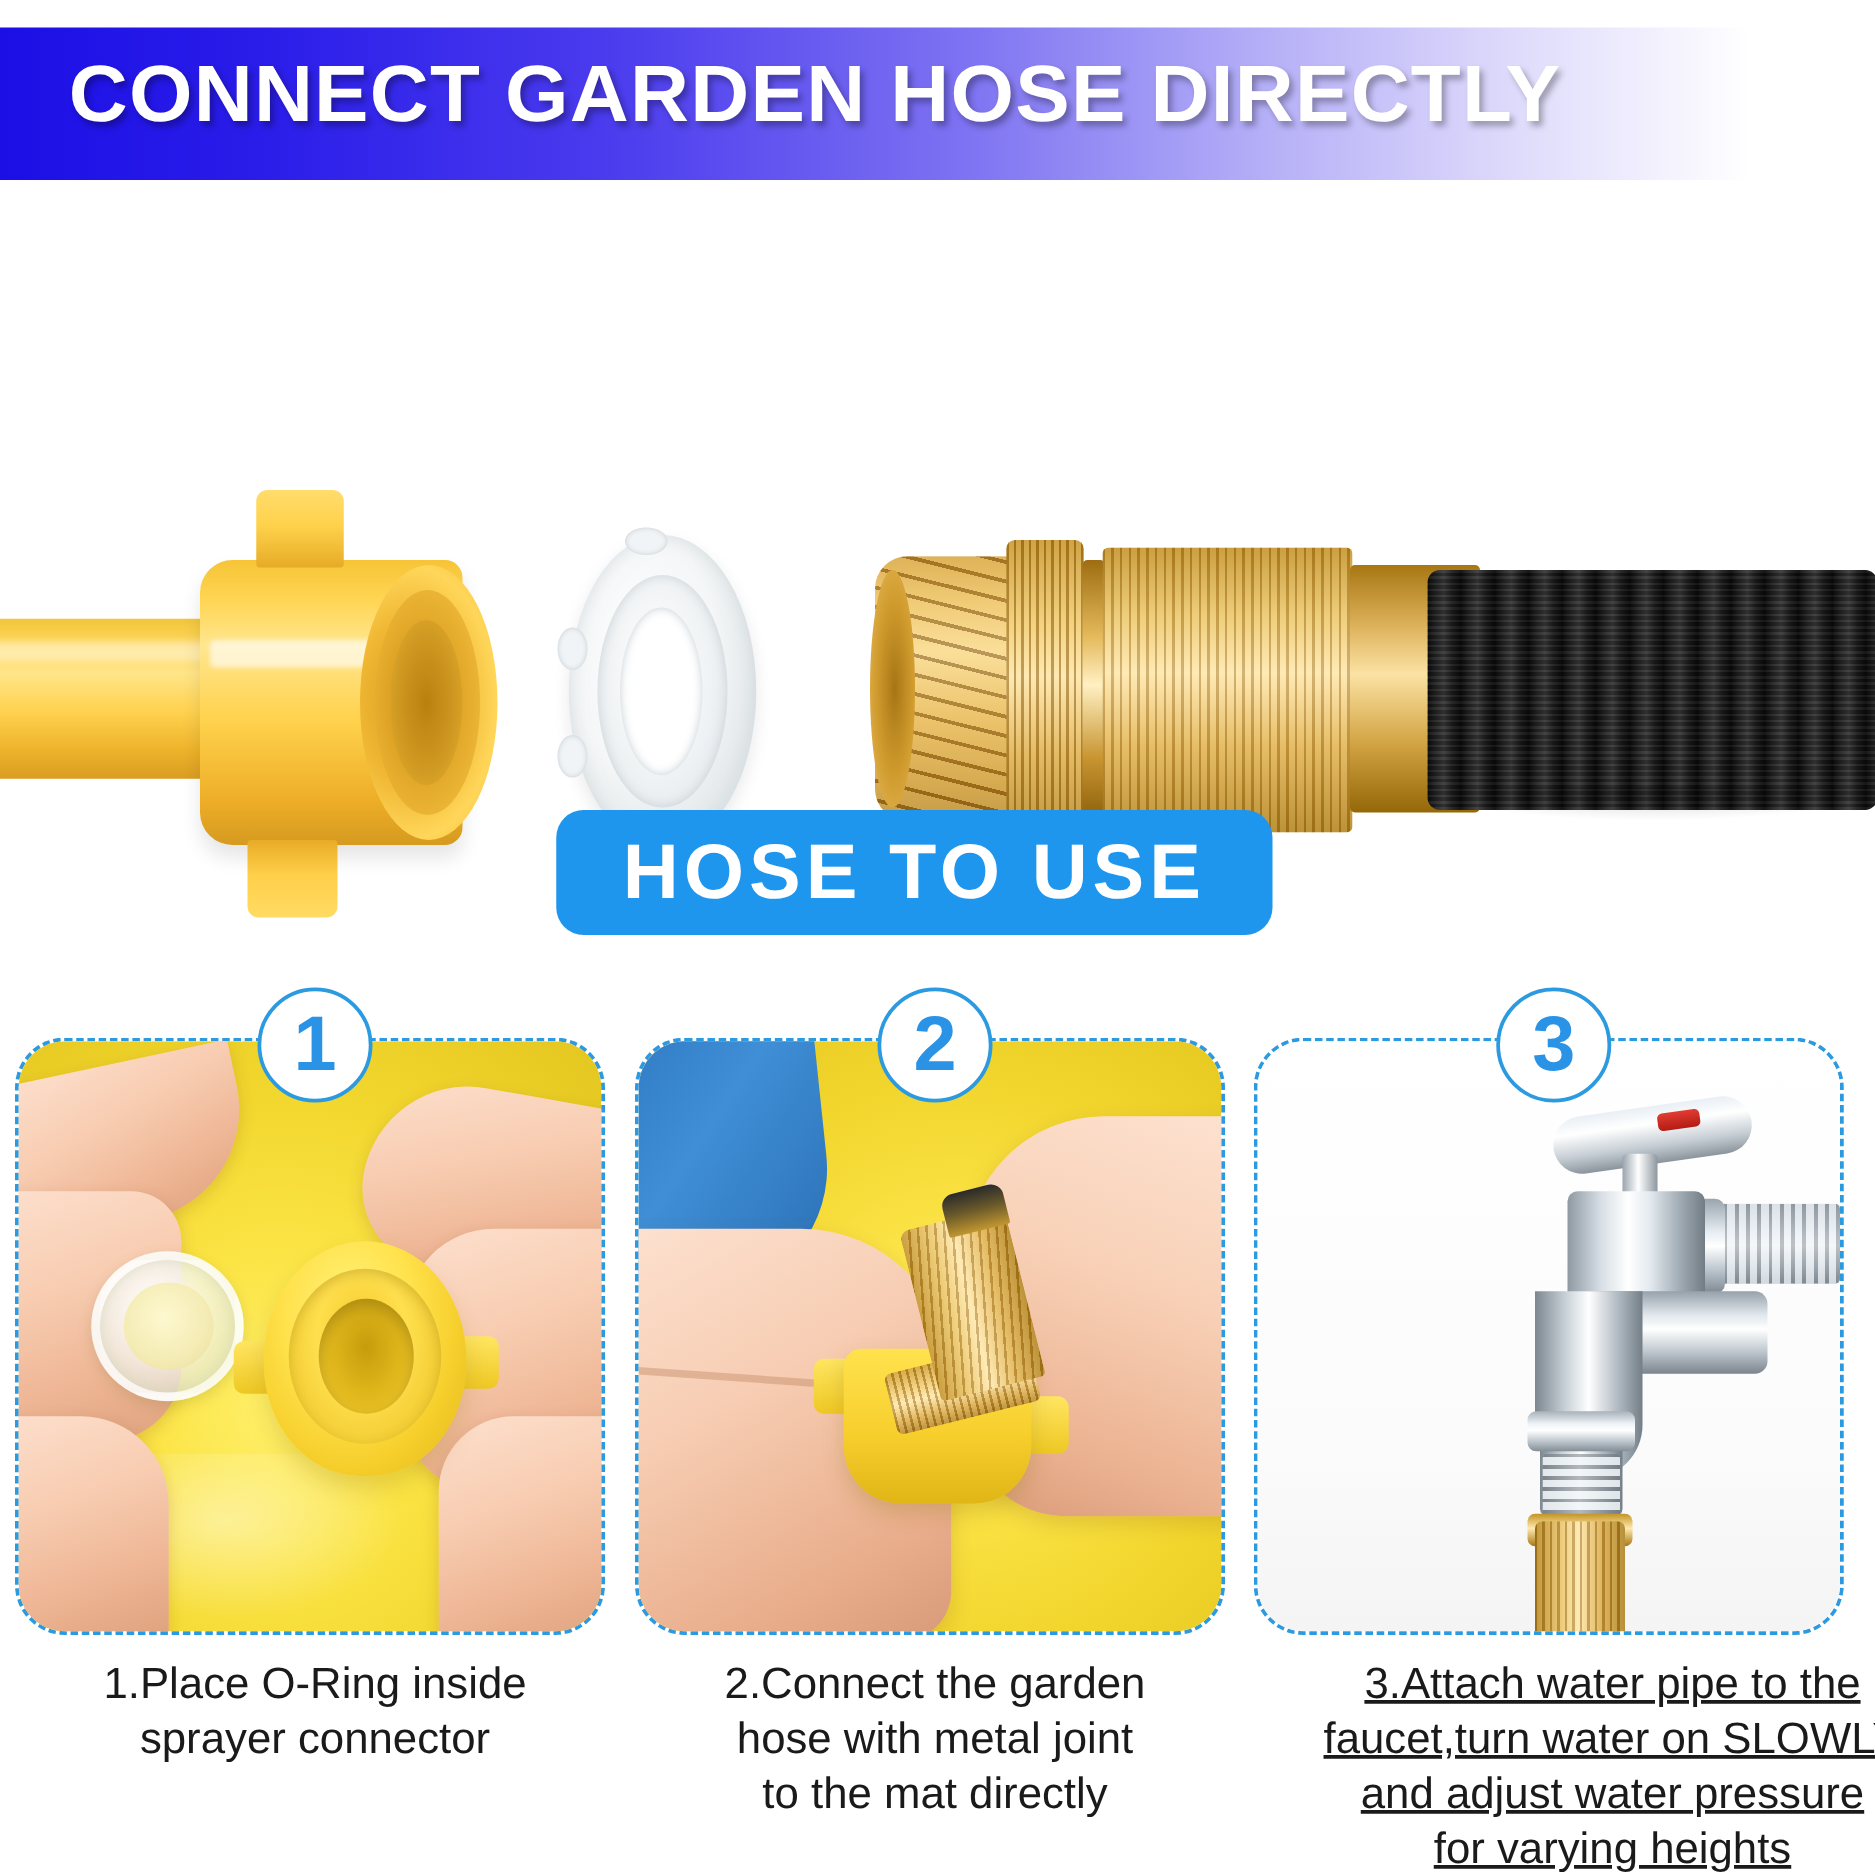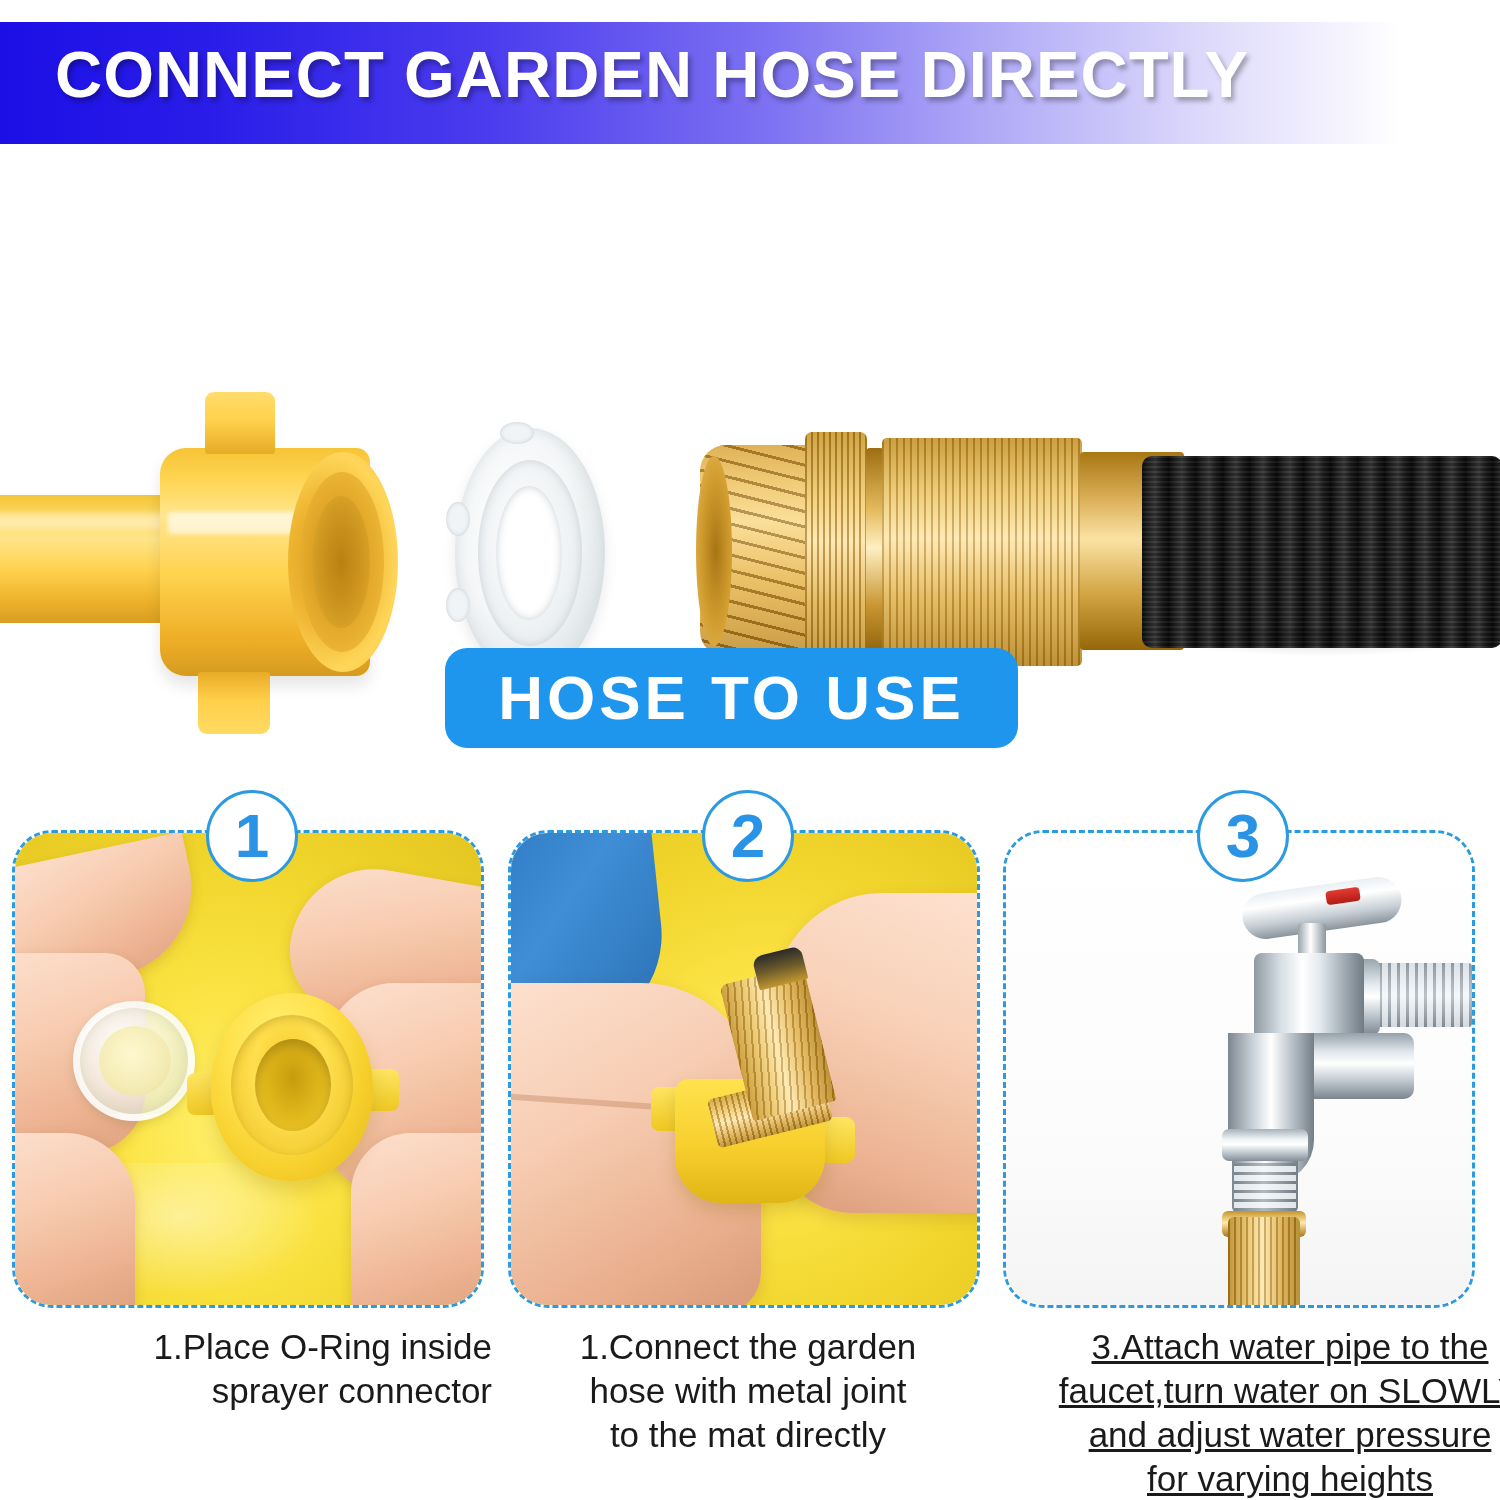--- a/index.html
+++ b/index.html
@@ -424,21 +424,21 @@
   }
 
   
   .caption{
     position:absolute; top:1325px; width:480px;
     text-align:center;
     font-size:35px; line-height:1.26; color:#1a1a1a;
     font-family:"Liberation Sans", sans-serif;
     white-space:pre-line;
   }
-  .caption.c1{ left:12px;text-align:right; }
+  .caption.c1{ left:12px; }
   .caption.c2{ left:508px; }
   .caption.c3{ left:1044px; width:492px;text-decoration:underline; }
 </style>
 </head>
 <body>
 
 <div class="header-banner"></div>
 <div class="header-title">CONNECT GARDEN HOSE DIRECTLY</div>
 
 <div class="hero">
@@ -538,19 +538,19 @@
 
     </div>
     <div class="num-circle">
       <span>3</span>
     </div>
   </div>
 </div>
 
 <div class="caption c1">1.Place O-Ring inside
 sprayer connector</div>
-<div class="caption c2">1.Connect the garden
+<div class="caption c2">2.Connect the garden
 hose with metal joint
 to the mat directly</div>
 <div class="caption c3">3.Attach water pipe to the
 faucet,turn water on SLOWLY
 and adjust water pressure
 for varying heights</div>
 
 </body></html>

